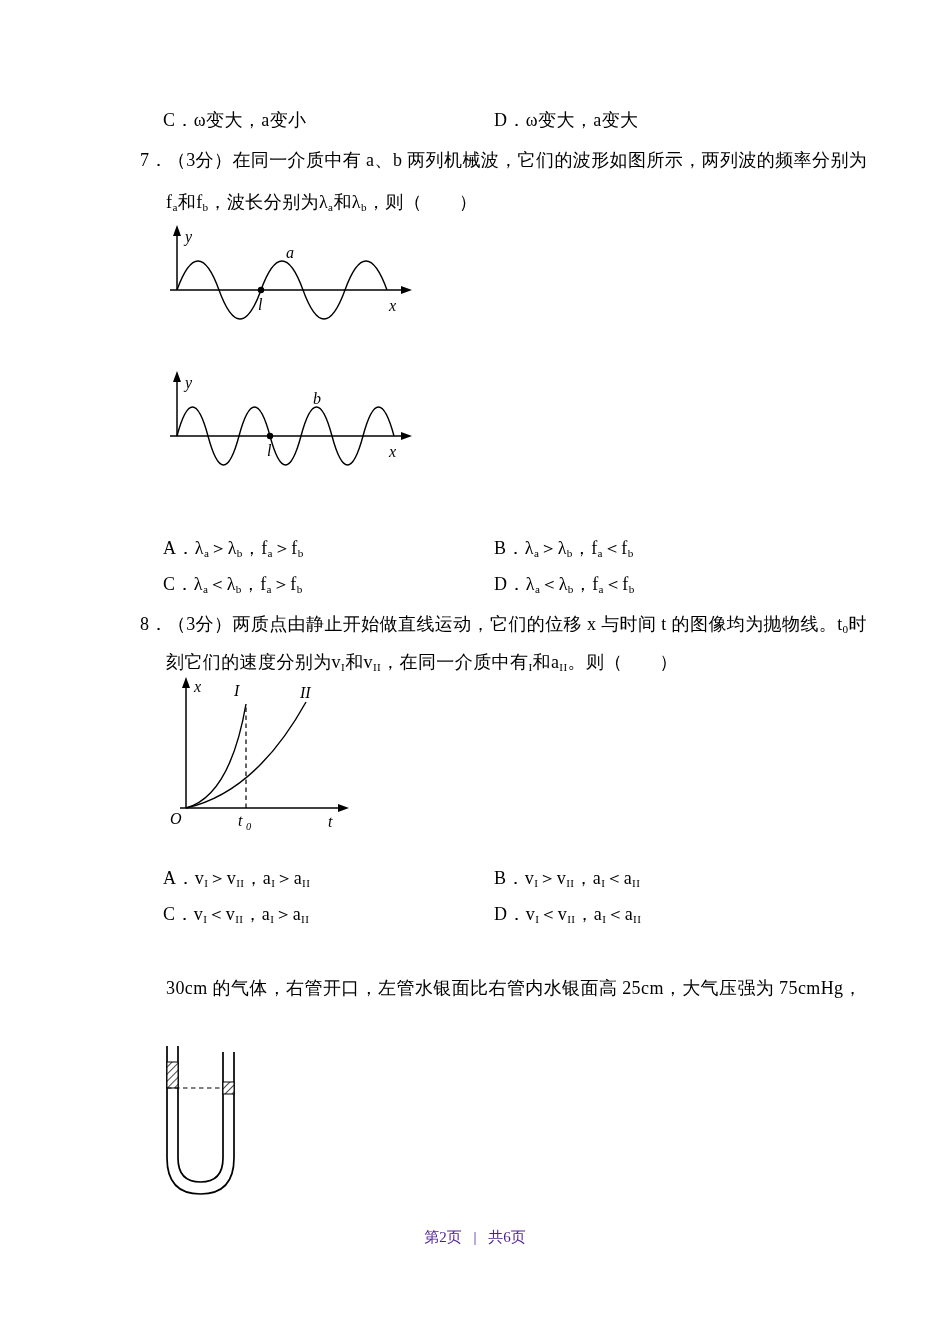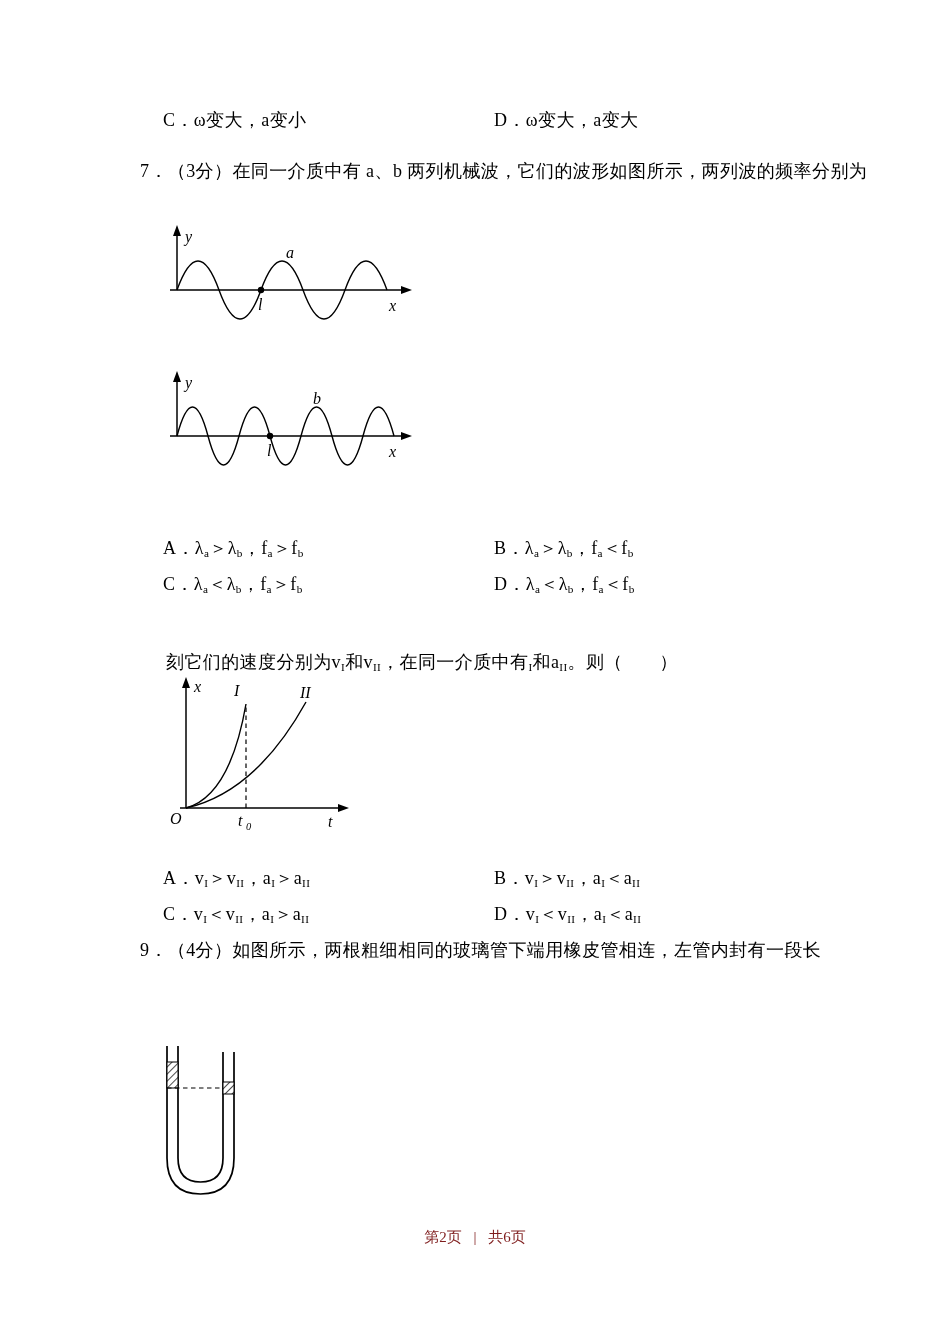--- a/index.html
+++ b/index.html
@@ -15,33 +15,34 @@
   .axis  { stroke:#000; stroke-width:1.5; fill:none; }
   .wave  { stroke:#000; stroke-width:1.4; fill:none; }
   .curve { stroke:#000; stroke-width:1.4; fill:none; }
   .dash  { stroke:#000; stroke-width:1.2; fill:none; stroke-dasharray:4.5,3.5; }
   .tube  { stroke:#000; stroke-width:1.7; fill:none; }
   .lbl   { font-family:"Liberation Serif","DejaVu Serif",serif; font-style:italic; font-size:16px; fill:#000; }
   .lbl-sm{ font-size:10.5px; }
   .arrow { fill:#000; stroke:none; }
   .footer{
     position:absolute; top:1228px; left:0; width:100%; text-align:center;
-    font-size:15px; color:#7f1d1d;
+    font-size:15px; color:#4c1d95;
   }
   .footer span { margin:0 4px; }
 </style>
 </head>
 <body>
 
 <div class="page">
 
   <div class="t" style="left:163px; top:108px">C．ω变大，a变小</div>
   <div class="t" style="left:494px; top:108px">D．ω变大，a变大</div>
 
-  <div class="t" style="left:140px; top:159px">7．（3分）在同一介质中有 a、b 两列机械波，它们的波形如图所示，两列波的频率分别为</div>
+  <div class="t" style="left:140px; top:148px">7．（3分）在同一介质中有 a、b 两列机械波，它们的波形如图所示，两列波的频率分别为</div>
+  <div class="t" style="left:166px; top:190px"><span>f</span><sub>a</sub><span>和f</span><sub>b</sub><span>，波长分别为λ</span><sub>a</sub><span>和λ</span><sub>b</sub><span>，则（　　）</span></div>
 
   <svg class="fig" style="left:163px; top:224px" width="250" height="132" viewBox="0 0 250 132">
     <line class="axis" x1="14" y1="6" x2="14" y2="66"></line>
     <polygon class="arrow" points="14,1 10,12 18,12"></polygon>
     <line class="axis" x1="7" y1="66" x2="240" y2="66"></line>
     <polygon class="arrow" points="249,66 238,62 238,70"></polygon>
     <path class="wave" d="M14,66 Q35,8 56,66 Q77,124 98,66 Q119,8 140,66 Q161,124 182,66 Q203,8 224,66"></path>
     <circle cx="98" cy="66" r="3.2" fill="#000"></circle>
     <text class="lbl" x="22" y="18">y</text>
     <text class="lbl" x="226" y="87">x</text>
@@ -60,20 +61,21 @@
     <text class="lbl" x="226" y="87">x</text>
     <text class="lbl" x="150" y="34">b</text>
     <text class="lbl" x="104" y="86">l</text>
   </svg>
 
   <div class="t" style="left:163px; top:536px"><span>A．λ</span><sub>a</sub><span>＞λ</span><sub>b</sub><span>，f</span><sub>a</sub><span>＞f</span><sub>b</sub></div>
   <div class="t" style="left:494px; top:536px"><span>B．λ</span><sub>a</sub><span>＞λ</span><sub>b</sub><span>，f</span><sub>a</sub><span>＜f</span><sub>b</sub></div>
   <div class="t" style="left:163px; top:572px"><span>C．λ</span><sub>a</sub><span>＜λ</span><sub>b</sub><span>，f</span><sub>a</sub><span>＞f</span><sub>b</sub></div>
   <div class="t" style="left:494px; top:572px"><span>D．λ</span><sub>a</sub><span>＜λ</span><sub>b</sub><span>，f</span><sub>a</sub><span>＜f</span><sub>b</sub></div>
 
+  <div class="t" style="left:140px; top:612px"><span>8．（3分）两质点由静止开始做直线运动，它们的位移 x 与时间 t 的图像均为抛物线。t</span><sub>0</sub><span>时</span></div>
   <div class="t" style="left:166px; top:650px"><span>刻它们的速度分别为v</span><sub>I</sub><span>和v</span><sub>II</sub><span>，在同一介质中有</span><sub>I</sub><span>和a</span><sub>II</sub><span>。则（　　）</span></div>
 
   <svg class="fig" style="left:168px; top:676px" width="185" height="158" viewBox="0 0 185 158">
     <line class="axis" x1="18" y1="4" x2="18" y2="132"></line>
     <polygon class="arrow" points="18,1 14,12 22,12"></polygon>
     <line class="axis" x1="12" y1="132" x2="172" y2="132"></line>
     <polygon class="arrow" points="181,132 170,128 170,136"></polygon>
     <path class="curve" d="M18,132 Q62,120 78,28"></path>
     <path class="curve" d="M18,132 Q88,116 138,26"></path>
     <line class="dash" x1="78" y1="132" x2="78" y2="30"></line>
@@ -84,21 +86,21 @@
     <text class="lbl" x="132" y="22">II</text>
     <text class="lbl" x="70" y="150">t</text>
     <text class="lbl lbl-sm" x="78" y="154">0</text>
   </svg>
 
   <div class="t" style="left:163px; top:866px"><span>A．v</span><sub>I</sub><span>＞v</span><sub>II</sub><span>，a</span><sub>I</sub><span>＞a</span><sub>II</sub></div>
   <div class="t" style="left:494px; top:866px"><span>B．v</span><sub>I</sub><span>＞v</span><sub>II</sub><span>，a</span><sub>I</sub><span>＜a</span><sub>II</sub></div>
   <div class="t" style="left:163px; top:902px"><span>C．v</span><sub>I</sub><span>＜v</span><sub>II</sub><span>，a</span><sub>I</sub><span>＞a</span><sub>II</sub></div>
   <div class="t" style="left:494px; top:902px"><span>D．v</span><sub>I</sub><span>＜v</span><sub>II</sub><span>，a</span><sub>I</sub><span>＜a</span><sub>II</sub></div>
 
-  <div class="t" style="left:140px; top:938px">9．（4分）如图所示，两根粗细相同的玻璃管下端用橡皮管相连，左管内封有一段长</div>
+  <div class="t" style="left:166px; top:976px">30cm 的气体，右管开口，左管水银面比右管内水银面高 25cm，大气压强为 75cmHg，</div>
 
   <svg class="fig" style="left:155px; top:1036px" width="110" height="178" viewBox="0 0 110 178">
     <defs>
       <pattern id="hatch" width="5" height="5" patternUnits="userSpaceOnUse" patternTransform="rotate(45)">
         <rect width="5" height="5" fill="#ffffff"></rect>
         <line x1="0" y1="0" x2="0" y2="5" stroke="#000" stroke-width="1.4"></line>
       </pattern>
     </defs>
     <path class="tube" d="M12,10 V122 Q12,158 45.5,158 Q79,158 79,122 V16"></path>
     <path class="tube" d="M23,10 V122 Q23,146 45.5,146 Q68,146 68,122 V16"></path>

